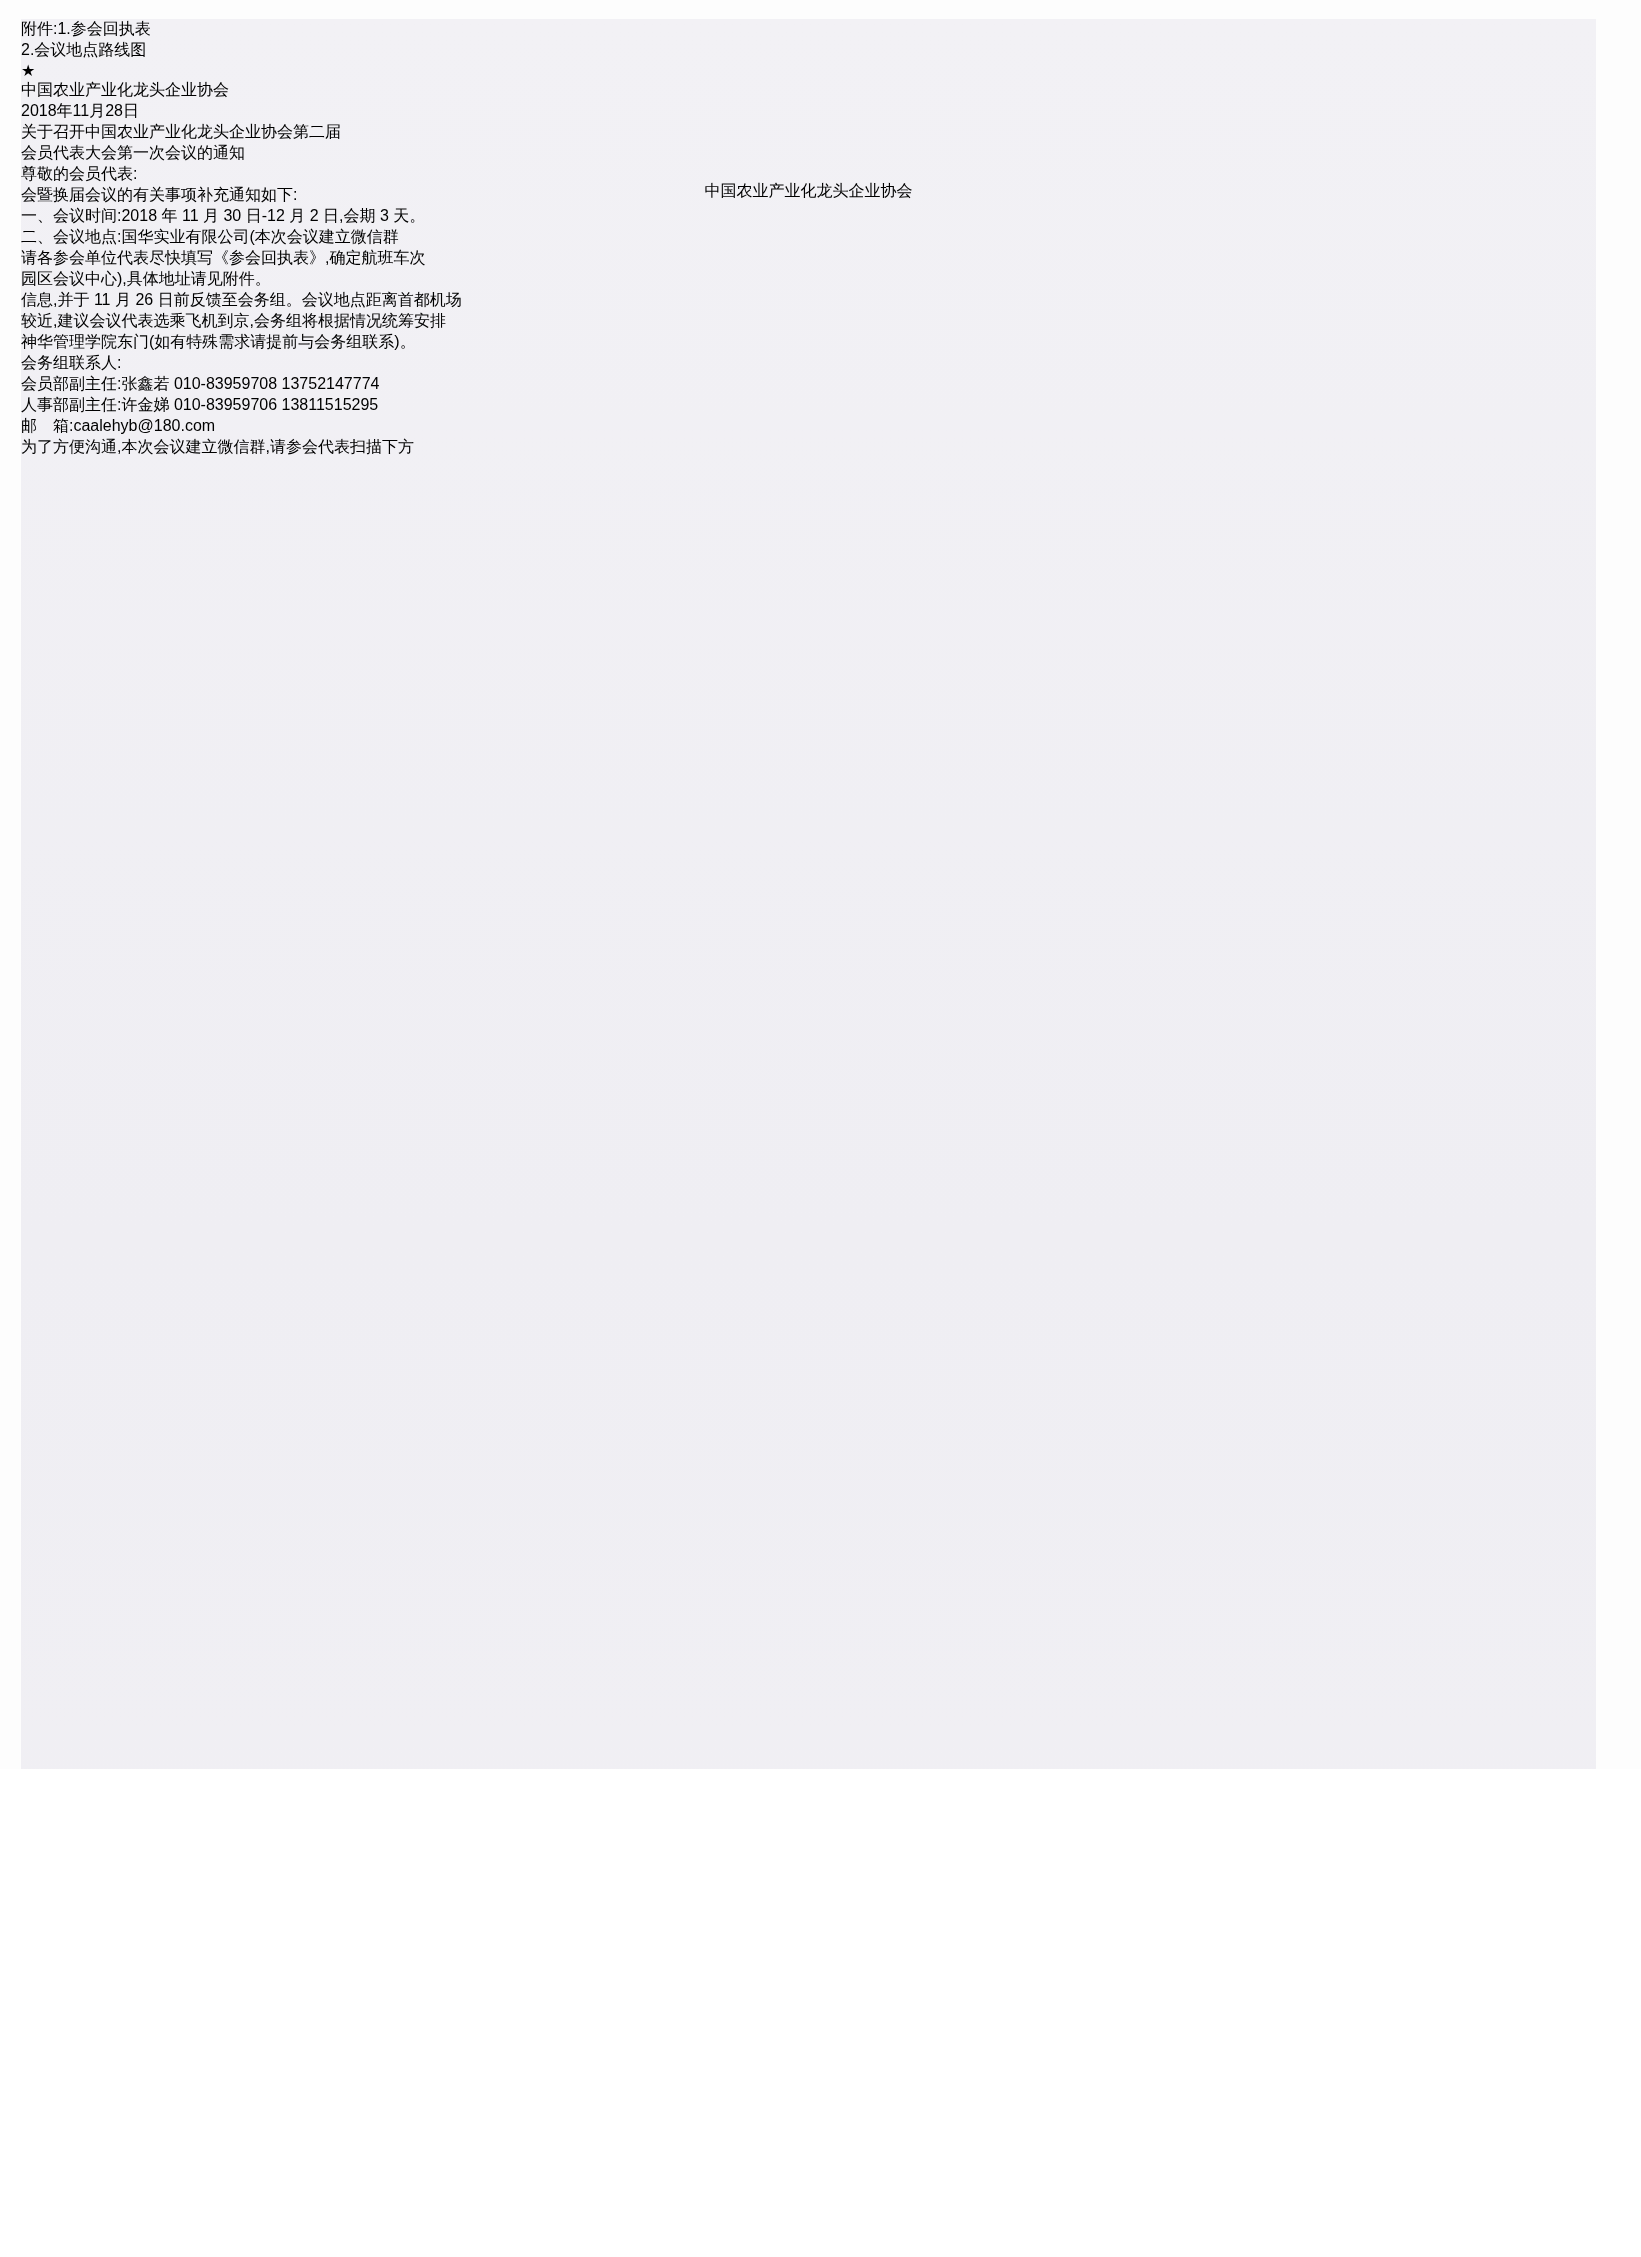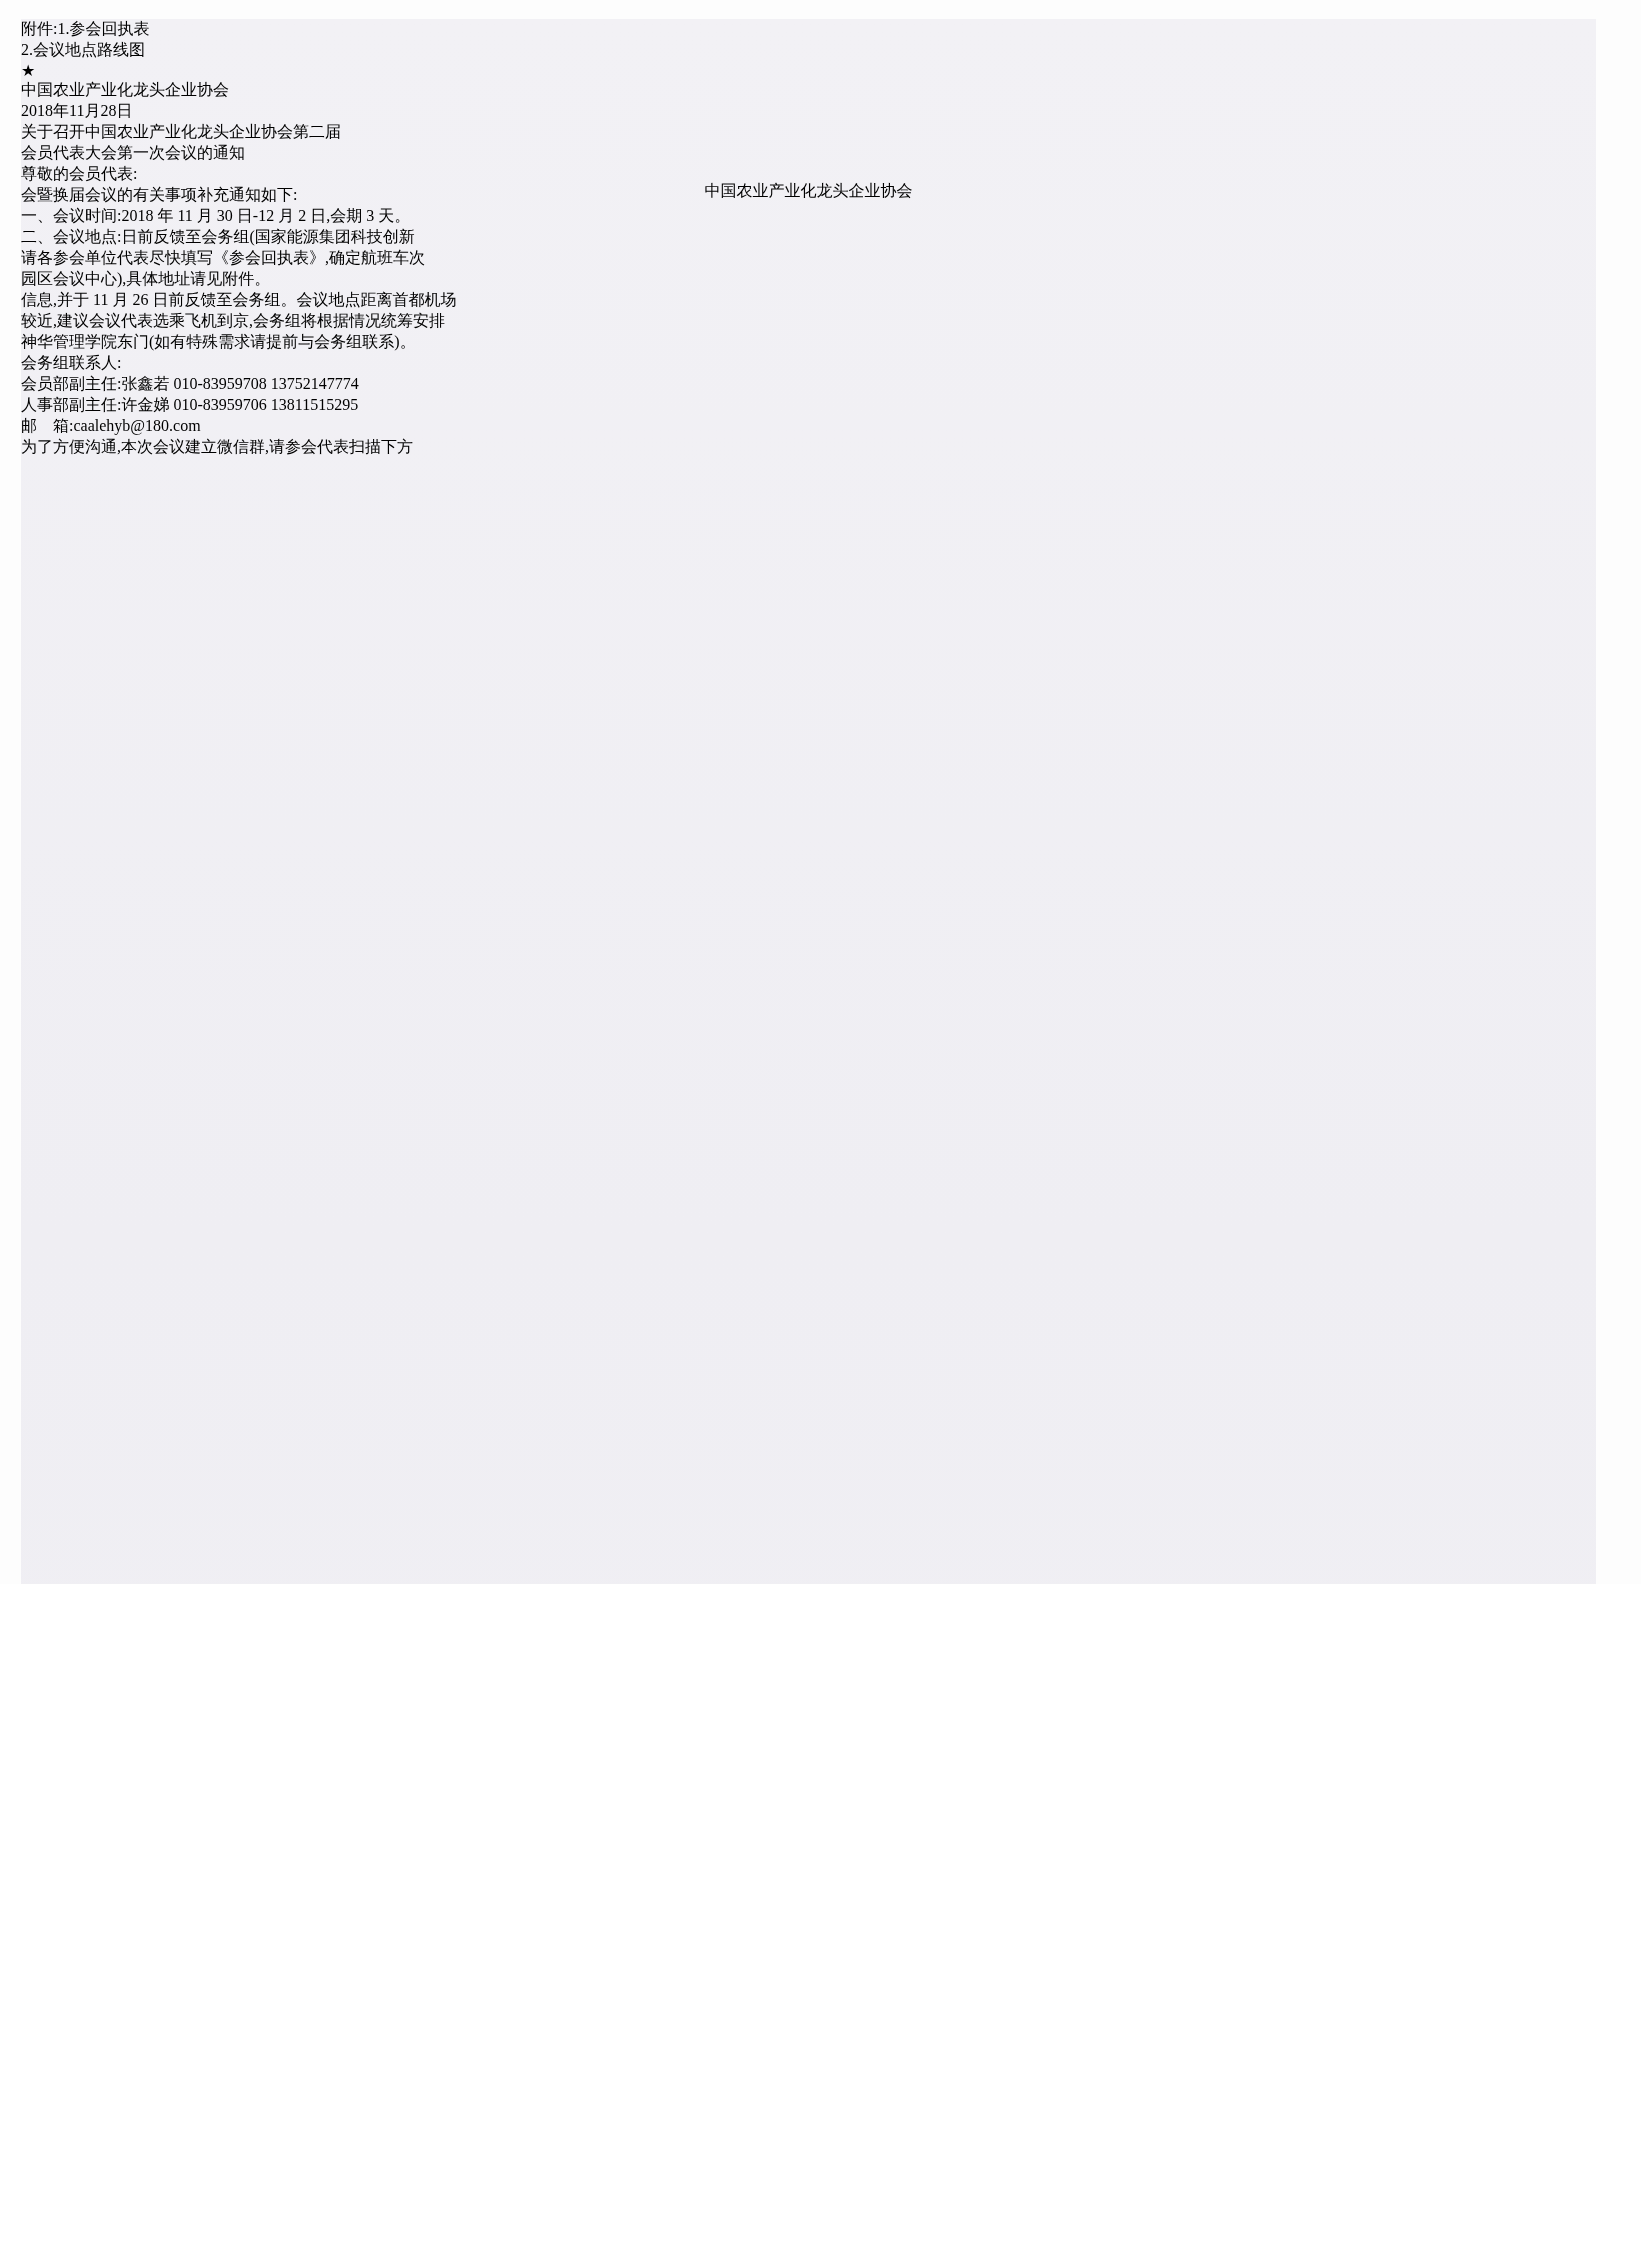--- a/index.html
+++ b/index.html
@@ -1,17 +1,17 @@
 <!DOCTYPE html>
 <html><head>
 <meta charset="utf-8">
 <style>
   html,body{margin:0;padding:0;background:#ffffff;}
-  #stage{position:relative;width:1641px;height:1584px;background:#fdfdfd;overflow:hidden;
-         font-family:Liberation Serif, serif;}
+  #stage{position:relative;width:1641px;height:1769px;background:#fdfdfd;overflow:hidden;
+         font-family:Liberation Sans, sans-serif;}
   .paper{position:absolute;left:21px;top:19.3px;width:1575px;height:2216px;
          background:linear-gradient(180deg,#f2f1f5 0%,#efeef3 55%,#f1f0f4 100%);}
   
   .assoc-title{position:absolute;left:0;top:162px;width:100%;text-align:center;
 [O               font-weight:700;font-size:81px;line-height:108px;letter-spacing:2.9px;
                color:#c2261f;white-space:nowrap;}
   .rule{position:absolute;left:143px;width:1273px;}
   .rule-top-thick{top:292px;height:9.7px;background:#c2261f;}
   .rule-top-thin{top:305px;height:3.9px;background:#cc4334;}
   .rule-bottom-thin{top:2014px;height:3.9px;background:#cc4334;}
@@ -69,21 +69,21 @@
     <div class="rule rule-top-thick"></div>
     <div class="rule rule-top-thin"></div>
 
     <div class="doc-title l1">关于召开中国农业产业化龙头企业协会第二届</div>
     <div class="doc-title l2">会员代表大会第一次会议的通知</div>
 
     <div class="body-lines">
         <div class="bline"><span>尊敬的会员代表:</span></div>
         <div class="bline"><span>会暨换届会议的有关事项补充通知如下:</span></div>
         <div class="bline indent fill"><span class="seg-bold">一、会议时间:</span><span>2018 年 11 月 30 日-12 月 2 日,会期 3 天。</span></div>
-        <div class="bline indent fill"><span class="seg-bold">二、会议地点:</span><span>日前反馈至会务组(国家能源集团科技创新</span></div>
+        <div class="bline indent fill"><span class="seg-bold">二、会议地点:</span><span>国华实业有限公司(本次会议建立微信群</span></div>
         <div class="bline indent fill"><span>请各参会单位代表尽快填写《参会回执表》,确定航班车次</span></div>
         <div class="bline"><span>园区会议中心),具体地址请见附件。</span></div>
         <div class="bline fill"><span>信息,并于 11 月 26 日前反馈至会务组。会议地点距离首都机场</span></div>
         <div class="bline fill"><span>较近,建议会议代表选乘飞机到京,会务组将根据情况统筹安排</span></div>
         <div class="bline"><span>神华管理学院东门(如有特殊需求请提前与会务组联系)。</span></div>
         <div class="bline indent"><span class="seg-bold">会务组联系人:</span></div>
         <div class="bline indent"><span>会员部副主任:张鑫若 010-83959708 13752147774</span></div>
         <div class="bline indent"><span>人事部副主任:许金娣 010-83959706 13811515295</span></div>
         <div class="bline indent"><span>邮　箱:</span><span class="seg-underline">caalehyb@180.com</span></div>
         <div class="bline indent fill"><span>为了方便沟通,本次会议建立微信群,请参会代表扫描下方</span></div>

